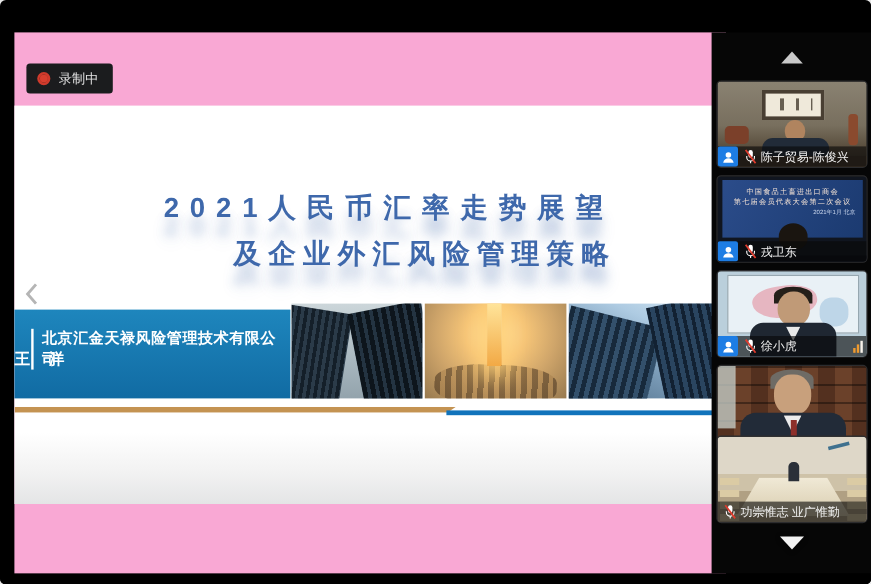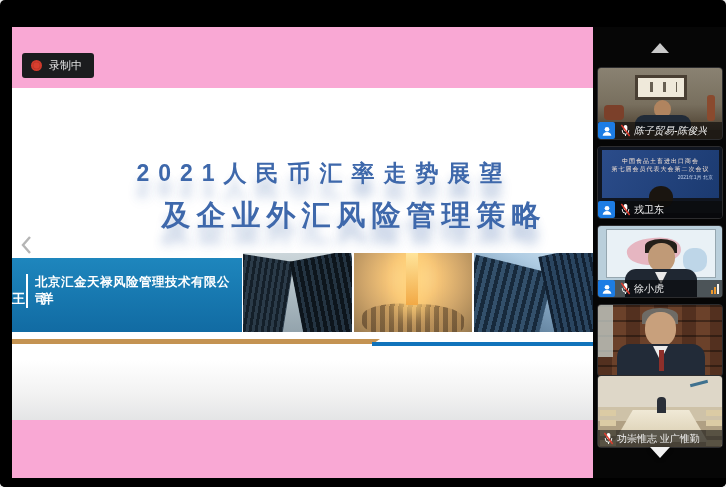--- a/index.html
+++ b/index.html
@@ -28,21 +28,21 @@
               display:flex; align-items:center; gap:7px; padding:0 12px 0 9px; }
   .rec-dot { width:11px; height:11px; border-radius:50%; border:2px solid #cf3a2c; background:radial-gradient(circle,#d83f2f 55%,#7e1f14 100%); }
   .rec-label { color:#e3e3e3; font-size:11px; }
 
   
   .slide { position:absolute; left:0; top:61px; width:652px; height:332px;
            background:linear-gradient(180deg,#ffffff 0 82%,#f2f2f2 92%,#e4e5e6 100%); overflow:visible; }
   .slide-title { position:absolute; left:0; top:70px; width:100%; text-align:center; color:#3e68ab; font-weight:bold;
                  text-shadow:0 15px 8px rgba(62,104,171,.25), 0 18px 14px rgba(62,104,171,.14); }
   .t1 { font-size:23px; letter-spacing:9px; transform:translateX(-14px); }
-  .t2 { font-size:29px; letter-spacing:6px; transform:translateX(16px); margin-top:7px; }
+  .t2 { font-size:23px; letter-spacing:6px; transform:translateX(16px); margin-top:7px; }
 
   .band { position:absolute; left:0; top:165px; width:588px; height:79px; }
   .bluebox { position:absolute; left:0; top:5px; width:230px; height:74px;
              background:linear-gradient(180deg,#1e86bd,#116ba3); color:#fff; }
   .company { position:absolute; left:14px; top:16px; font-size:12.5px; font-weight:bold;
              border-left:2px solid #fff; padding-left:7px; letter-spacing:.5px; }
   .presenter { position:absolute; left:0; width:100%; top:32px; text-align:left; font-size:13px;
                font-weight:bold; letter-spacing:6px; }
 
   .photo { position:absolute; top:0; height:79px; overflow:hidden; }
@@ -73,22 +73,22 @@
                border-radius:4px 0 0 4px; display:flex; align-items:center; justify-content:center; cursor:pointer; }
 
   
   .scroll-up { position:absolute; left:50%; top:16px; transform:translateX(-50%); width:0; height:0;
                border-left:9px solid transparent; border-right:9px solid transparent; border-bottom:10px solid #c9c9c9; cursor:pointer;}
   .scroll-down { position:absolute; left:50%; top:420px; transform:translateX(-50%); width:0; height:0; z-index:5;
                border-left:10px solid transparent; border-right:10px solid transparent; border-top:11px solid #f2f2f2;
                filter:drop-shadow(0 1px 2px rgba(0,0,0,.6)); cursor:pointer;}
   .thumb { position:absolute; left:4px; width:126px; height:73px; border-radius:4px; overflow:hidden;
            border:1px solid #2c2c2e; background:#161616; cursor:pointer; }
-  .thumb.t1v { top:40px;font-style:italic; } .thumb.t2v { top:119px; } .thumb.t3v { top:198px; }
-  .thumb.t4v { top:277px; } .thumb.t5v { top:348px; }
+  .thumb.t1v { top:40px; } .thumb.t2v { top:119px; } .thumb.t3v { top:198px; }
+  .thumb.t4v { top:277px; } .thumb.t5v { top:336px; }
 
   .namebar { position:absolute; left:0; right:0; bottom:0; height:17px; background:rgba(8,8,8,.62);
              display:flex; align-items:center; gap:3px; color:#f0f0f0; font-size:10px; }
   .badge { width:17px; height:17px; background:#1d7de4; border-radius:2px; flex:0 0 auto;
            display:flex; align-items:center; justify-content:center; }
   .micmute { flex:0 0 auto; margin-left:2px; }
   .pname { white-space:nowrap; overflow:hidden; text-overflow:ellipsis; }
   .signal { margin-left:auto; margin-right:3px; display:flex; align-items:flex-end; gap:1px; flex:0 0 auto; }
   .signal i { width:2px; background:#ef9b30; display:block; }
   .signal i:nth-child(1){height:4px;} .signal i:nth-child(2){height:7px;} .signal i:nth-child(3){height:10px;background:#f7f2ea;}

